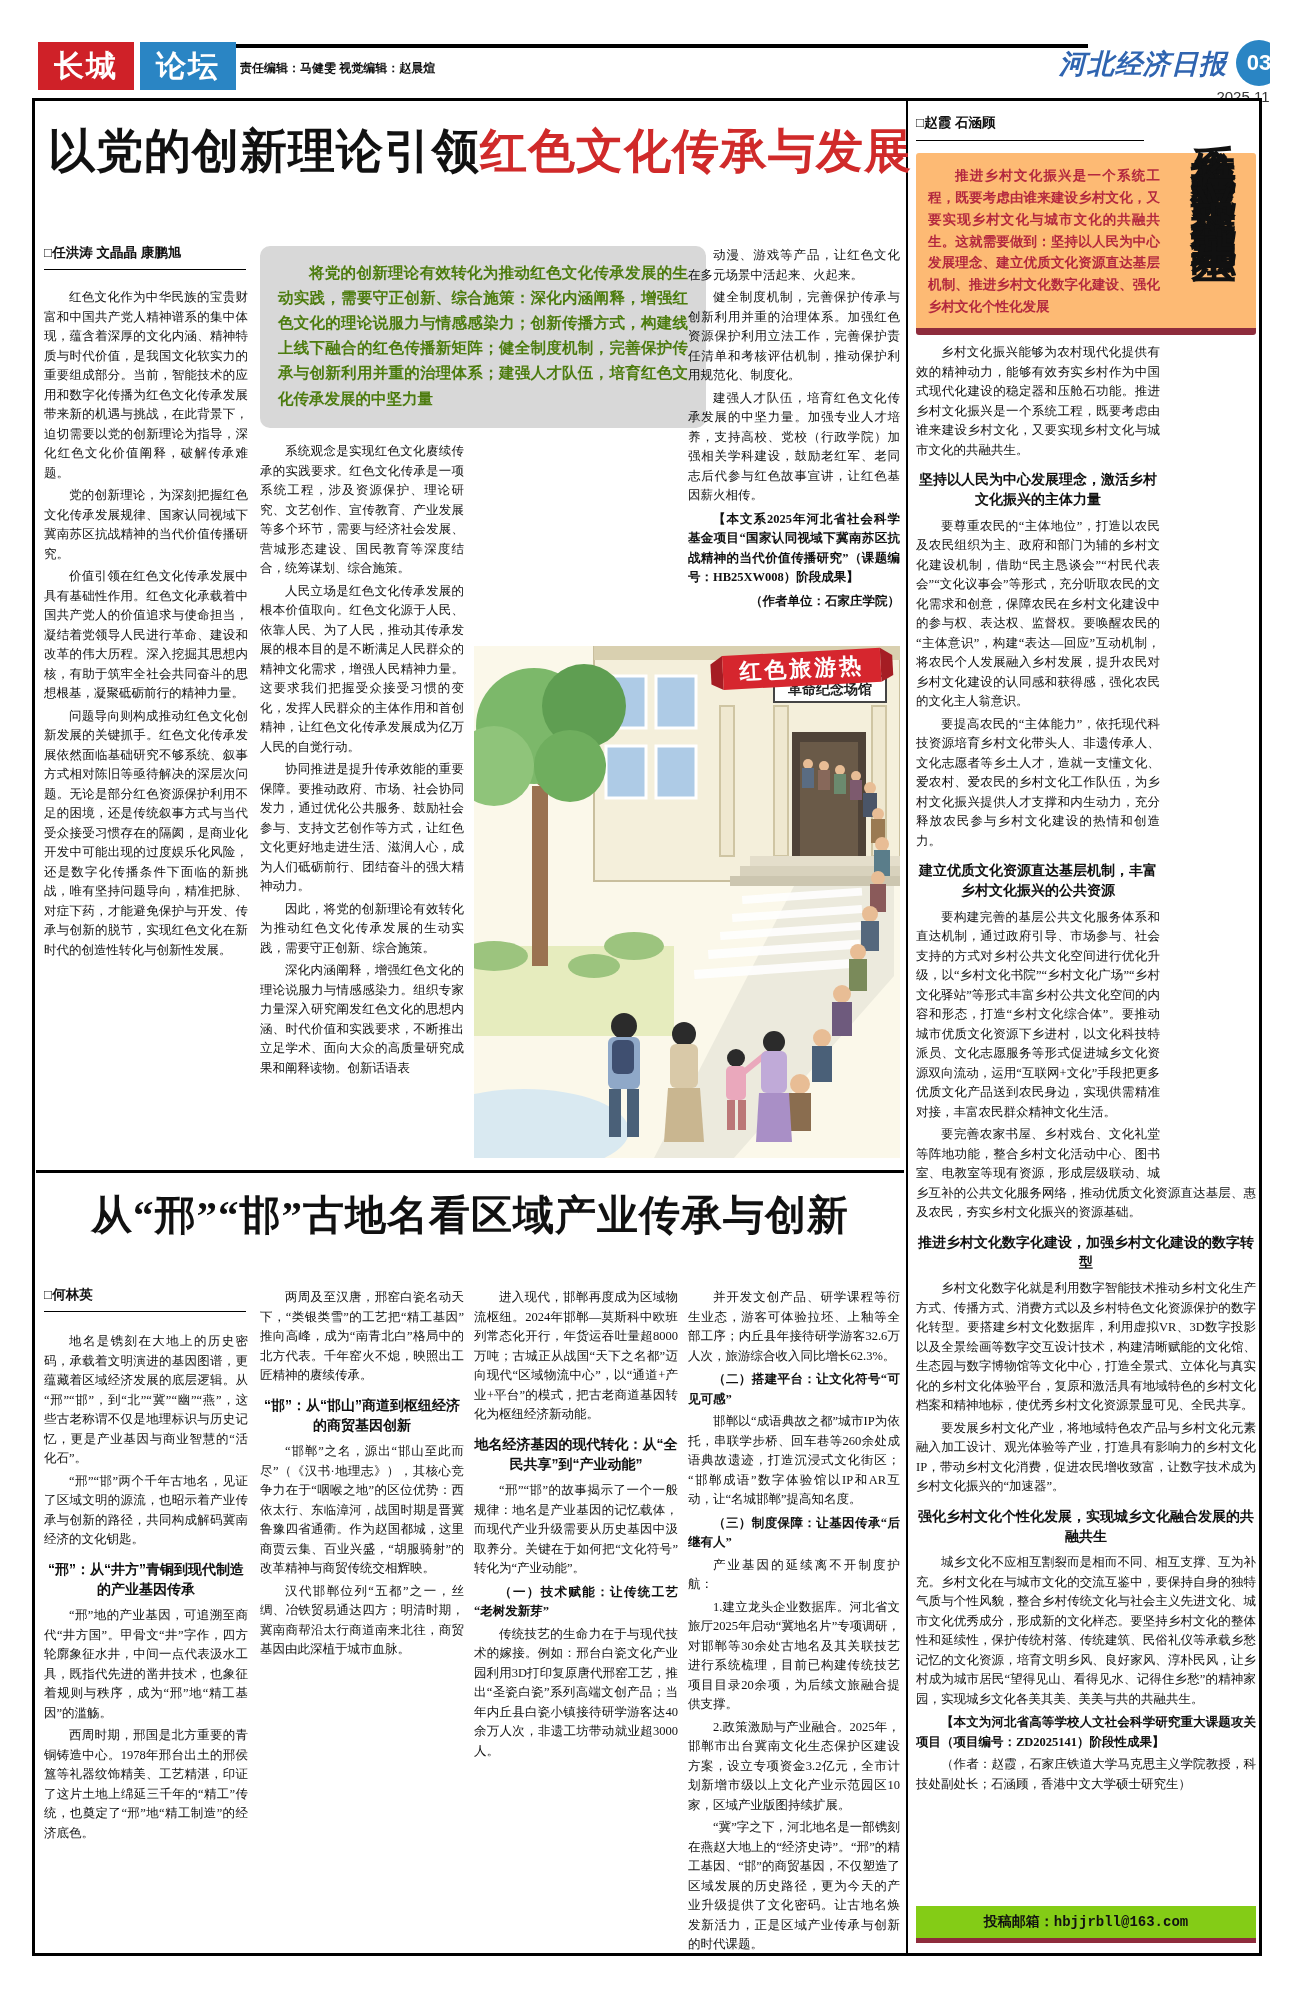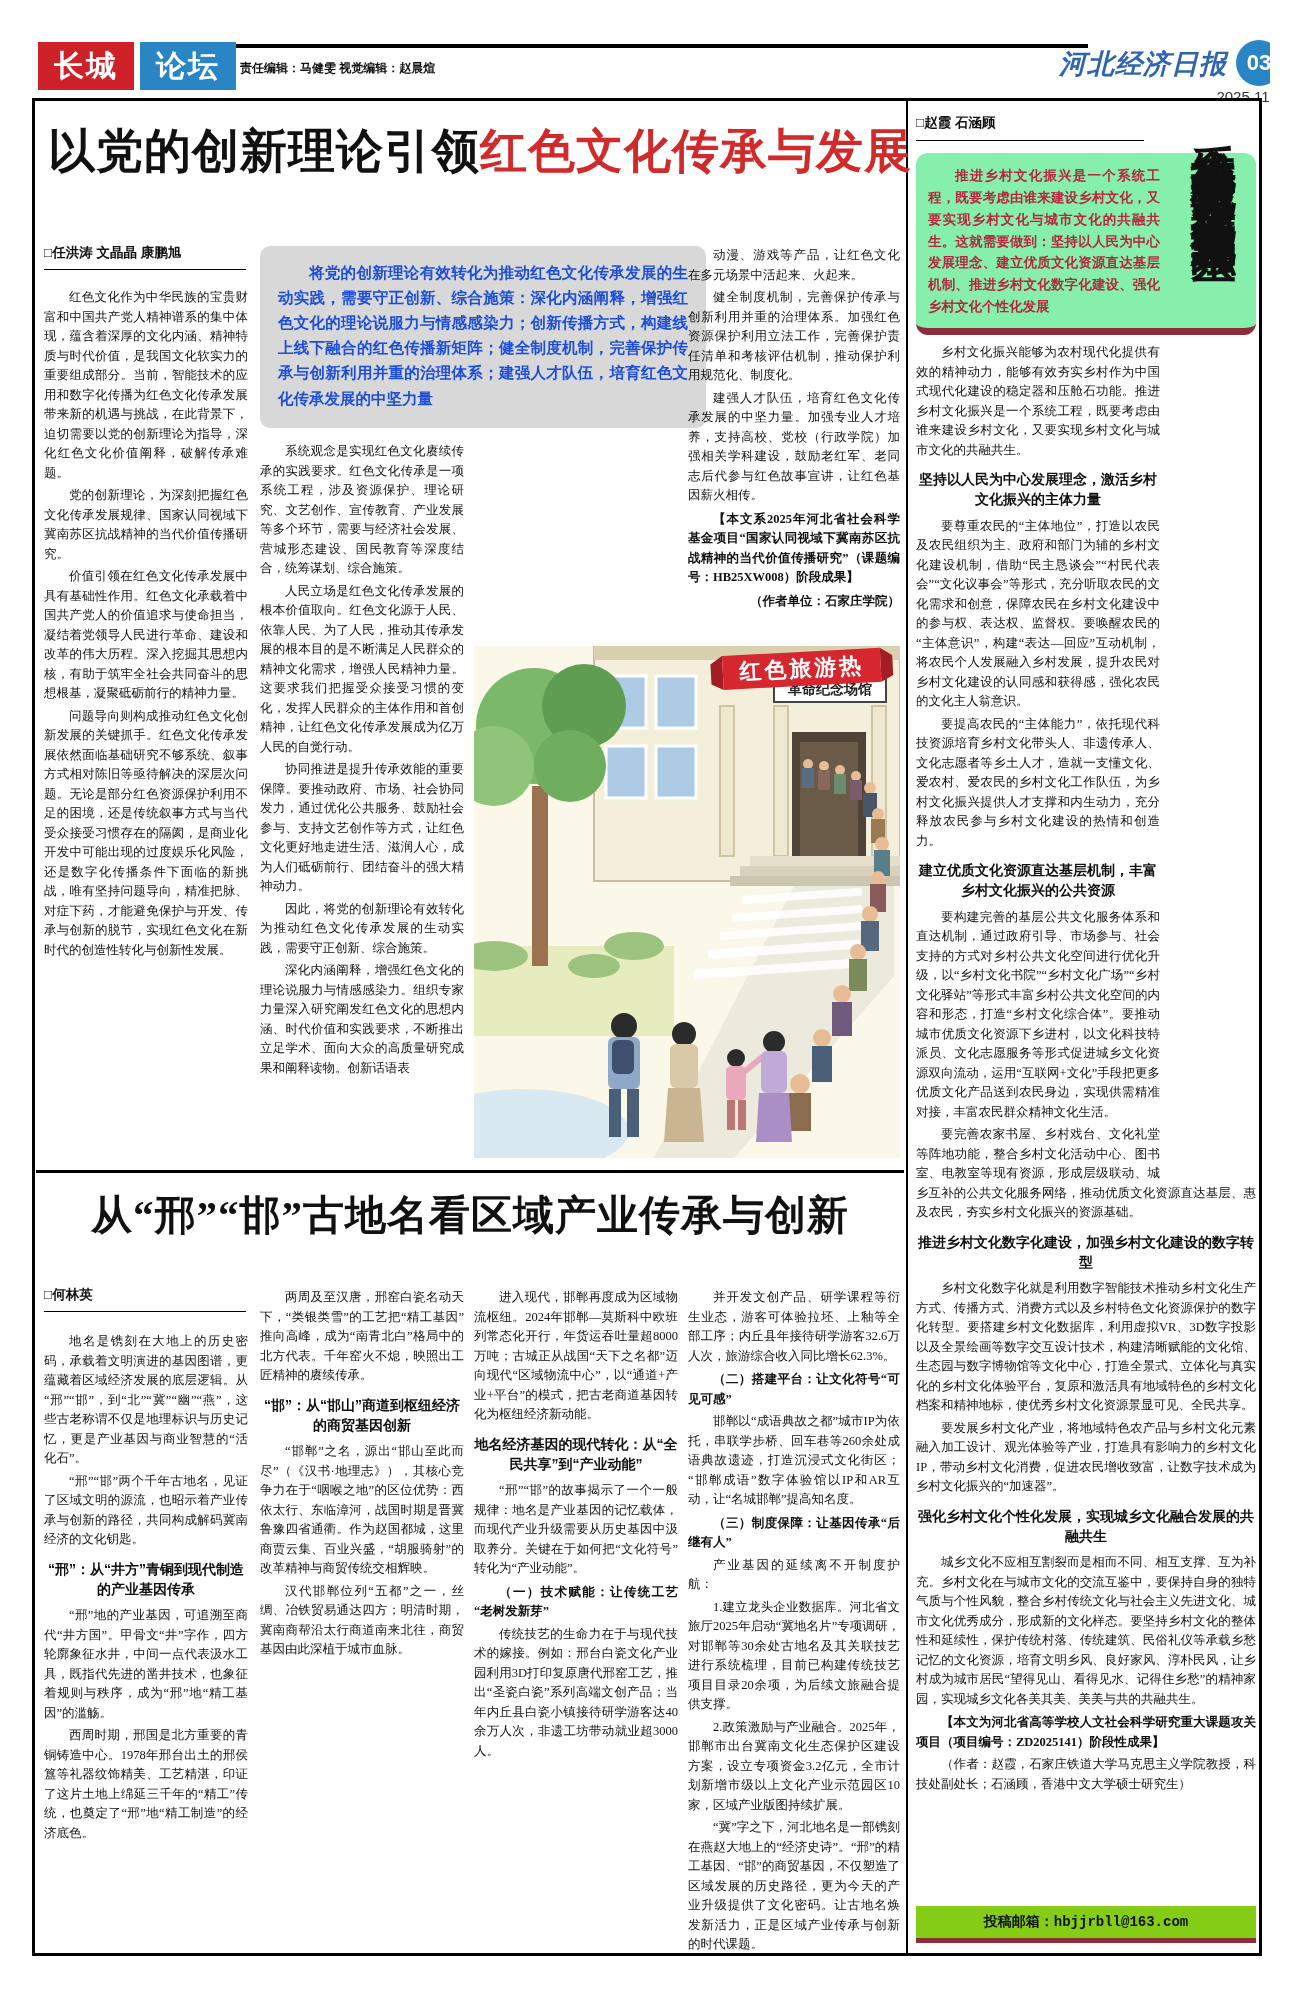--- a/index.html
+++ b/index.html
@@ -54,32 +54,32 @@
   .c3{left:474px;top:442px; width:204px;height:198px;}
   .c4{left:688px;top:246px; width:212px;height:394px;}
 
   .d1{left:44px; top:1332px;width:204px;height:618px;}
   .d2{left:260px;top:1288px;width:204px;height:662px;}
   .d3{left:474px;top:1288px;width:204px;height:662px;}
   .d4{left:688px;top:1288px;width:212px;height:662px;}
 
   
   .quote1{position:absolute;left:260px;top:246px;width:446px;height:182px;background:#d8d8d8;border-radius:10px;
-    box-sizing:border-box;padding:14px 18px;color:#1d4ed8;font-weight:bold;font-size:15.5px;line-height:1.62;
+    box-sizing:border-box;padding:14px 18px;color:#4d7c0f;font-weight:bold;font-size:15.5px;line-height:1.62;
     text-align:justify;text-indent:2em;overflow:hidden;font-family:"Liberation Sans","DejaVu Sans",sans-serif;}
 
   
   .rightcol{position:absolute;left:916px;top:108px;width:340px;height:1844px;overflow:hidden;
     font-size:12.5px;line-height:1.56;text-align:justify;}
   .vtitle-strip{float:right;width:86px;height:1058px;margin-left:10px;display:flex;justify-content:center;}
   .vtitle{writing-mode:vertical-rl;font-size:45px;font-weight:900;letter-spacing:4px;line-height:1;
     font-family:"Liberation Serif","DejaVu Serif",serif;}
   .byline-r{font-size:13.5px;font-weight:bold;border-bottom:1.5px solid #000;padding:4px 0 7px 0;width:228px;
     font-family:"Liberation Sans","DejaVu Sans",sans-serif;}
-  .quote2{background:#86efac;border-radius:12px;border-bottom:7px solid #8e2c3c;margin:12px 0 8px 0;
+  .quote2{background:#fdba74;border-radius:3px;border-bottom:7px solid #8e2c3c;margin:12px 0 8px 0;
     padding:12px 12px 10px 12px;color:#b3283f;font-weight:bold;font-size:13.5px;line-height:1.62;
     text-align:justify;text-indent:2em;font-family:"Liberation Sans","DejaVu Sans",sans-serif;}
   .emailbar{position:absolute;left:916px;top:1906px;width:340px;height:32px;background:#84cc16;
     border-bottom:5px solid #8e2c3c;text-align:center;line-height:32px;font-size:14px;font-weight:bold;
     font-family:Liberation Mono, monospace;}
 
   
   .illus{position:absolute;left:474px;top:646px;width:426px;height:512px;overflow:hidden;}
 </style>
 </head>

